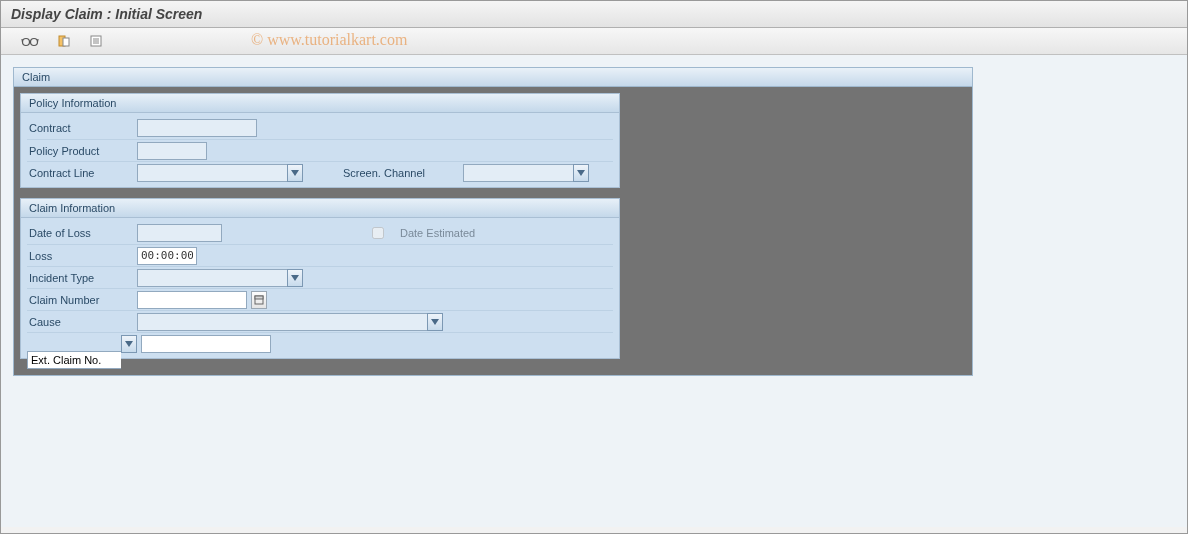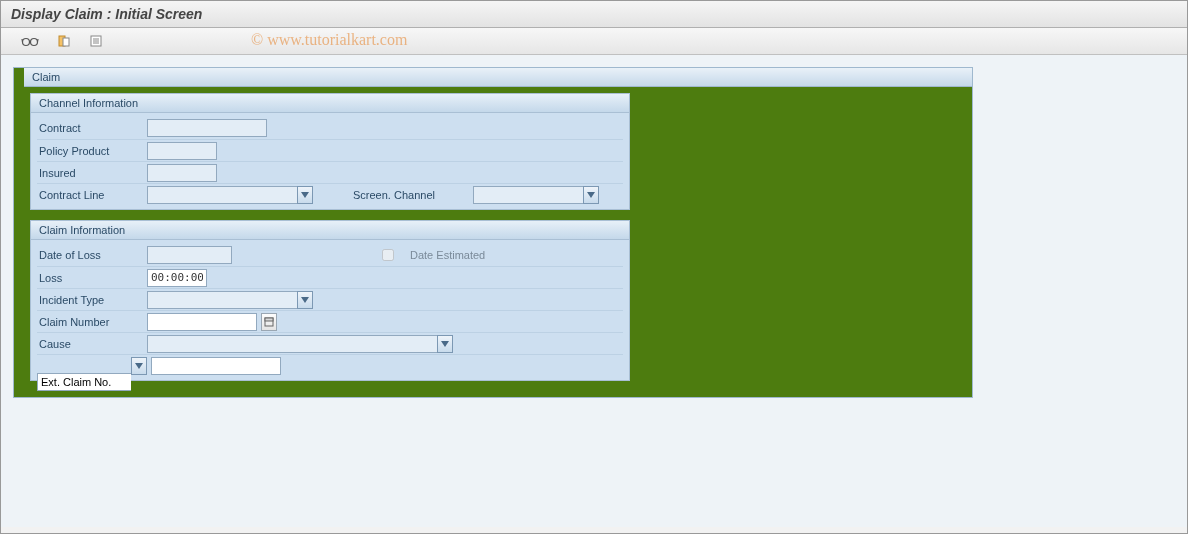--- a/index.html
+++ b/index.html
@@ -45,23 +45,22 @@
       font-family: Georgia, serif;
       pointer-events: none;
     }
     .content {
       padding: 12px;
       background: #eef3f7;
       height: calc(100% - 60px);
     }
     .panel {
       border: 1px solid #9fb8ce;
-      background: #4d7c0f;
+      background: #737373;
       width: 960px;
-      padding-left: 10px;
     }
     .panel-header {
       background: linear-gradient(to bottom, #e9f1f8, #c5d8ea);
       border-bottom: 1px solid #9fb8ce;
       padding: 3px 8px;
       font-size: 11px;
       color: #2a4a66;
     }
     .panel-body {
       padding: 6px;
@@ -185,36 +184,30 @@
   </span>
   <span class="watermark">© www.tutorialkart.com</span>
 </div>
 
 <div class="content">
   <div class="panel">
     <div class="panel-header">Claim</div>
     <div class="panel-body">
 
       <div class="sub-panel">
-        <div class="sub-header">Channel Information</div>
+        <div class="sub-header">Policy Information</div>
         <div class="sub-body">
           <div class="row">
             <div class="label">Contract</div>
             <div class="field">
                 <input class="text" style="width: 120px;" value="">
               </div>
           </div>
           <div class="row">
             <div class="label">Policy Product</div>
-            <div class="field">
-                <input class="text" style="width: 70px;" value="">
-              </div>
-          </div>
-          <div class="row">
-            <div class="label">Insured</div>
             <div class="field">
                 <input class="text" style="width: 70px;" value="">
               </div>
           </div>
           <div class="row">
             <div class="label">Contract Line</div>
             <div class="field">
               <div class="dd">
                 <input style="width: 150px;" value="">
                 <div class="arrow">

